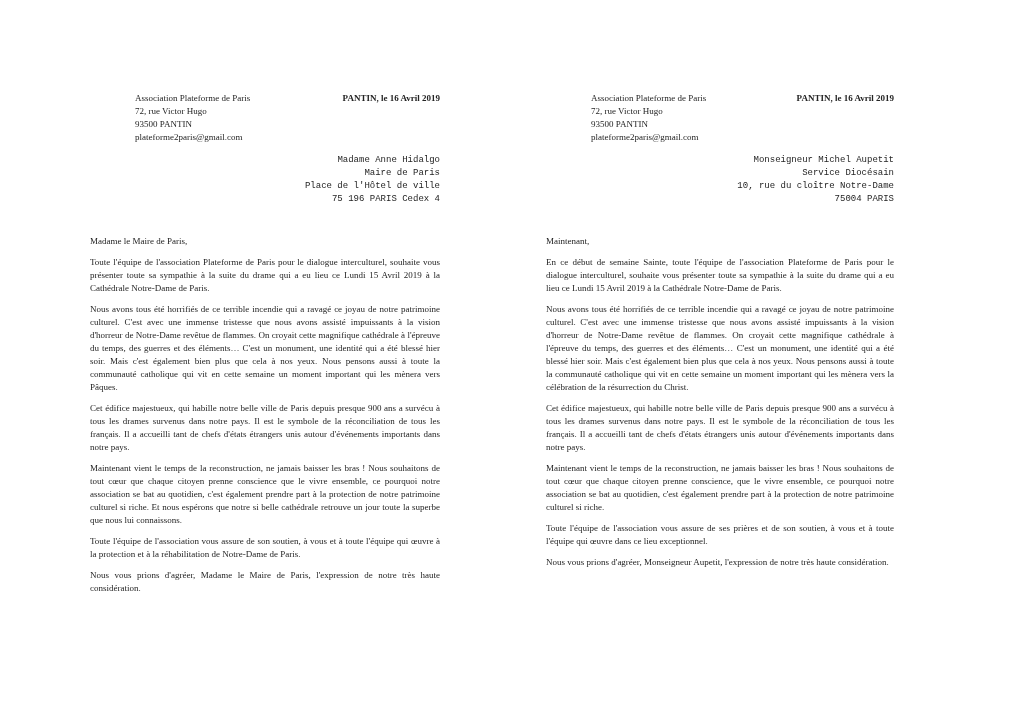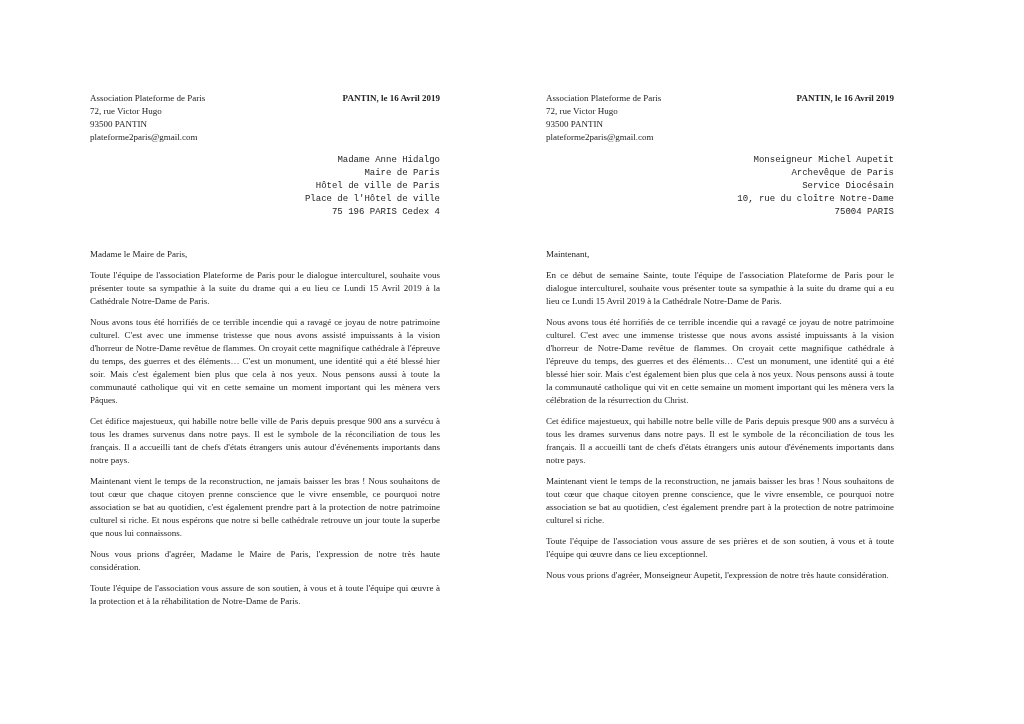--- a/index.html
+++ b/index.html
@@ -18,21 +18,21 @@
     overflow: hidden;
   }
   .letter {
     position: absolute;
     top: 92px;
   }
   .letter-left  { left: 90px;  width: 350px; }
   .letter-right { left: 546px; width: 348px; }
 
   .sender-row { position: relative; }
-  .sender-line { white-space: nowrap; }
+  .sender-line { white-space: nowrap; margin-left: 45px; }
   .date-line {
     position: absolute;
     top: 0;
     right: 0;
     white-space: nowrap;
     font-weight: bold;
   }
   .recipient {
     margin-top: 10px;
     text-align: right;
@@ -56,49 +56,47 @@
       <div class="sender-line">72, rue Victor Hugo</div>
       <div class="sender-line">93500 PANTIN</div>
       <div class="sender-line">plateforme2paris@gmail.com</div>
     </div>
     <div class="date-line">PANTIN, le 16 Avril 2019</div>
   </div>
 
   <div class="recipient">
     <div class="recipient-line">Madame Anne Hidalgo</div>
     <div class="recipient-line">Maire de Paris</div>
-    <div class="recipient-line">Hôtel de ville de Paris</div>
     <div class="recipient-line">Place de l'Hôtel de ville</div>
     <div class="recipient-line">75 196 PARIS Cedex 4</div>
   </div>
 
   <div class="salutation">Madame le Maire de Paris,</div>
 
   <p class="body-par">Toute l'équipe de l'association Plateforme de Paris pour le dialogue interculturel, souhaite vous présenter toute sa sympathie à la suite du drame qui a eu lieu ce Lundi 15 Avril 2019 à la Cathédrale Notre-Dame de Paris.</p>
   <p class="body-par">Nous avons tous été horrifiés de ce terrible incendie qui a ravagé ce joyau de notre patrimoine culturel. C'est avec une immense tristesse que nous avons assisté impuissants à la vision d'horreur de Notre-Dame revêtue de flammes. On croyait cette magnifique cathédrale à l'épreuve du temps, des guerres et des éléments… C'est un monument, une identité qui a été blessé hier soir. Mais c'est également bien plus que cela à nos yeux. Nous pensons aussi à toute la communauté catholique qui vit en cette semaine un moment important qui les mènera vers Pâques.</p>
   <p class="body-par">Cet édifice majestueux, qui habille notre belle ville de Paris depuis presque 900 ans a survécu à tous les drames survenus dans notre pays. Il est le symbole de la réconciliation de tous les français. Il a accueilli tant de chefs d'états étrangers unis autour d'événements importants dans notre pays.</p>
   <p class="body-par">Maintenant vient le temps de la reconstruction, ne jamais baisser les bras ! Nous souhaitons de tout cœur que chaque citoyen prenne conscience que le vivre ensemble, ce pourquoi notre association se bat au quotidien, c'est également prendre part à la protection de notre patrimoine culturel si riche. Et nous espérons que notre si belle cathédrale retrouve un jour toute la superbe que nous lui connaissons.</p>
+  <p class="body-par">Toute l'équipe de l'association vous assure de son soutien, à vous et à toute l'équipe qui œuvre à la protection et à la réhabilitation de Notre-Dame de Paris.</p>
   <p class="body-par">Nous vous prions d'agréer, Madame le Maire de Paris, l'expression de notre très haute considération.</p>
-  <p class="body-par">Toute l'équipe de l'association vous assure de son soutien, à vous et à toute l'équipe qui œuvre à la protection et à la réhabilitation de Notre-Dame de Paris.</p>
 </div>
 
 <div class="letter letter-right">
   <div class="sender-row">
     <div>
       <div class="sender-line">Association Plateforme de Paris</div>
       <div class="sender-line">72, rue Victor Hugo</div>
       <div class="sender-line">93500 PANTIN</div>
       <div class="sender-line">plateforme2paris@gmail.com</div>
     </div>
     <div class="date-line">PANTIN, le 16 Avril 2019</div>
   </div>
 
   <div class="recipient">
     <div class="recipient-line">Monseigneur Michel Aupetit</div>
-    <div class="recipient-line">Archevêque de Paris</div>
     <div class="recipient-line">Service Diocésain</div>
     <div class="recipient-line">10, rue du cloître Notre-Dame</div>
     <div class="recipient-line">75004 PARIS</div>
   </div>
 
   <div class="salutation">Maintenant,</div>
 
   <p class="body-par">En ce début de semaine Sainte, toute l'équipe de l'association Plateforme de Paris pour le dialogue interculturel, souhaite vous présenter toute sa sympathie à la suite du drame qui a eu lieu ce Lundi 15 Avril 2019 à la Cathédrale Notre-Dame de Paris.</p>
   <p class="body-par">Nous avons tous été horrifiés de ce terrible incendie qui a ravagé ce joyau de notre patrimoine culturel. C'est avec une immense tristesse que nous avons assisté impuissants à la vision d'horreur de Notre-Dame revêtue de flammes. On croyait cette magnifique cathédrale à l'épreuve du temps, des guerres et des éléments… C'est un monument, une identité qui a été blessé hier soir. Mais c'est également bien plus que cela à nos yeux. Nous pensons aussi à toute la communauté catholique qui vit en cette semaine un moment important qui les mènera vers la célébration de la résurrection du Christ.</p>
   <p class="body-par">Cet édifice majestueux, qui habille notre belle ville de Paris depuis presque 900 ans a survécu à tous les drames survenus dans notre pays. Il est le symbole de la réconciliation de tous les français. Il a accueilli tant de chefs d'états étrangers unis autour d'événements importants dans notre pays.</p>

